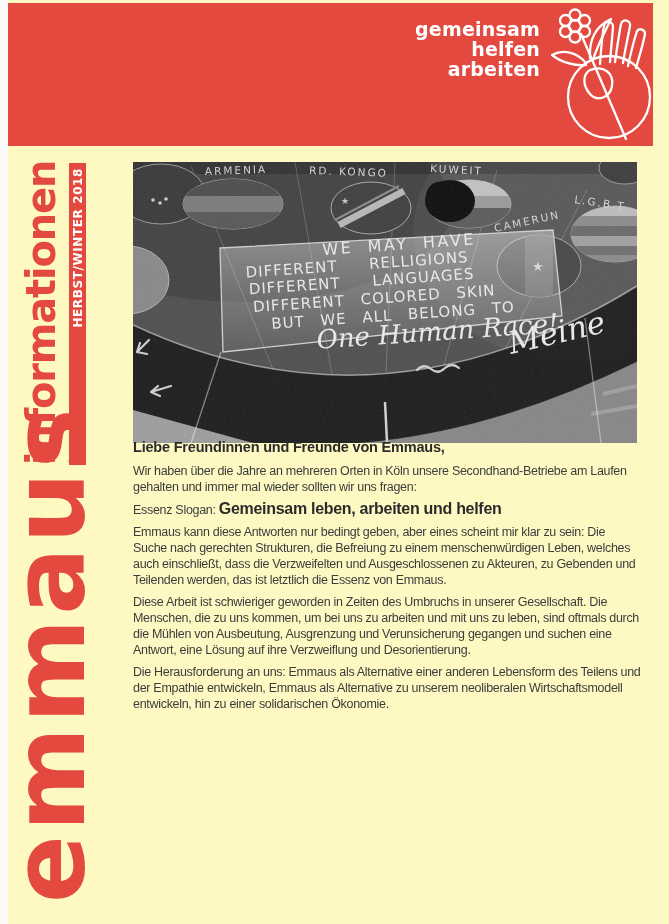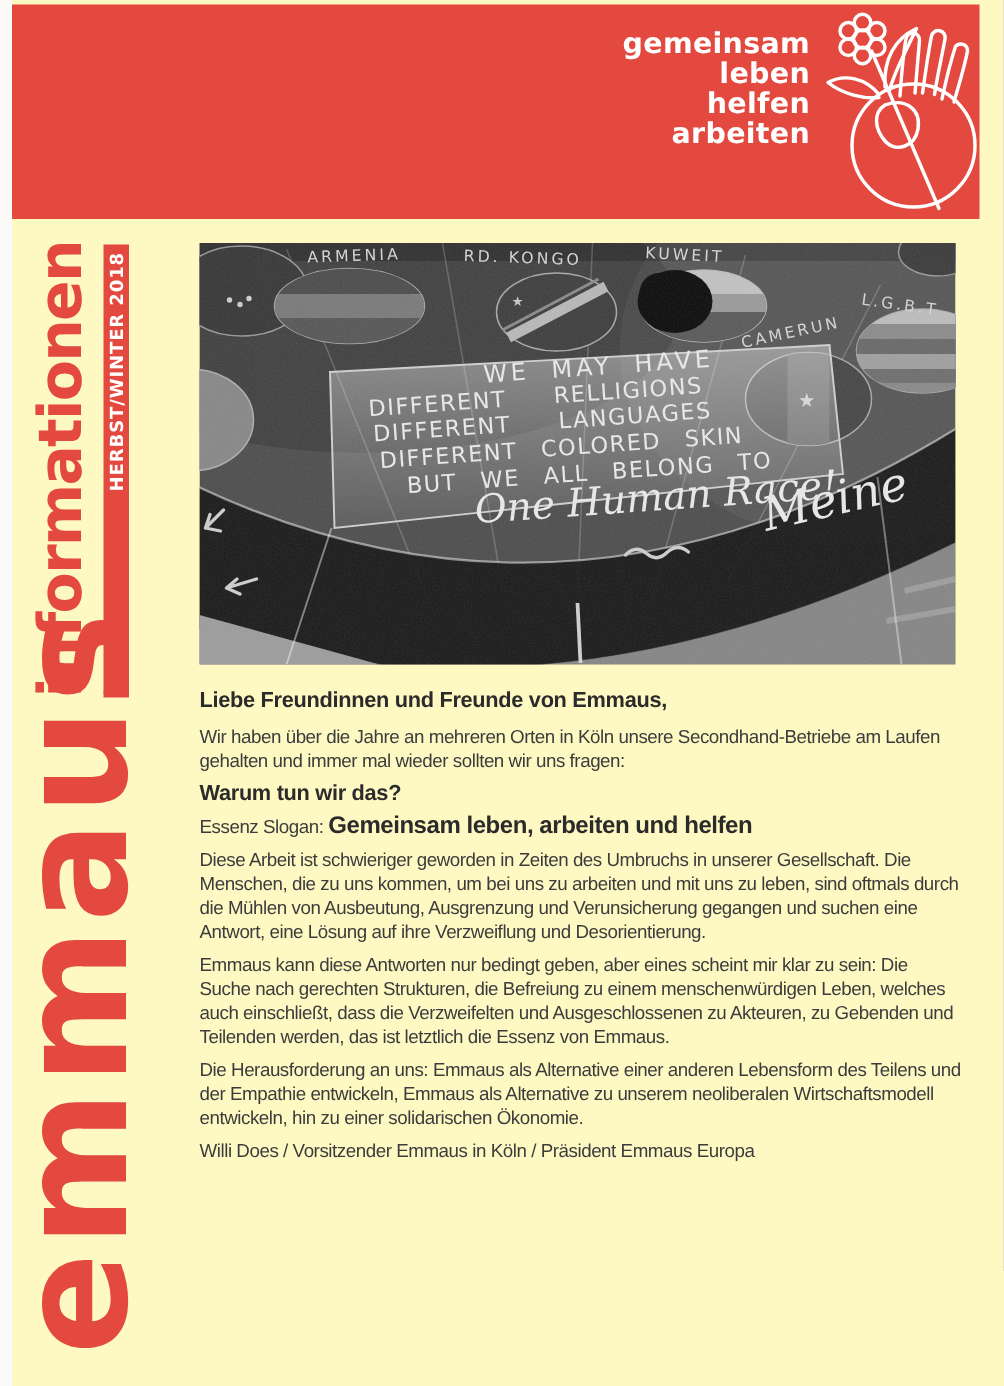--- a/index.html
+++ b/index.html
@@ -45,40 +45,39 @@
   
   .photo { position:absolute; left:133px; top:162px; width:504px; height:281px; }
   .photo svg { display:block; width:100%; height:100%; }
   .flag-label { fill:#d6d6d6; font-family:"DejaVu Sans", sans-serif; font-size:10.5px; letter-spacing:2px; }
   .chalk { fill:#eaeaea; font-family:"DejaVu Sans", sans-serif; }
   .chalk-caps { font-size:15px; letter-spacing:1px; word-spacing:10px; }
   .chalk-wide { word-spacing:26px; }
   .chalk-script { font-family:"DejaVu Serif", serif; font-style:italic; }
 
   
-  .article { position:absolute; left:133px; top:459px; width:508px; color:#3c3c3c; }
+  .article { position:absolute; left:133px; top:439px; width:508px; color:#3c3c3c; }
   .article h1, .article h2 { font-size:14.5px; color:#2b2b2b; letter-spacing:-0.2px; }
   .article h1 { margin-bottom:8px; }
   .article h2 { margin:3px 0 6px 0; }
   .article p { font-size:12.5px; line-height:16px; letter-spacing:-0.3px; margin-bottom:6px; }
   .p3-line1 { display:block; letter-spacing:-0.8px; }
   .slogan-line { display:block; }
   .slogan { font-size:16px; color:#2b2b2b; letter-spacing:-0.3px; }
   .signature { margin-top:3px; }
 </style>
 </head>
 <body>
 
 <div class="page">
   <div class="edge-strip"></div>
 
   <header class="red-band">
     <div class="tagline">
       <div>gemeinsam</div>
-      <div>leben</div>
       <div>helfen</div>
       <div>arbeiten</div>
     </div>
     <svg class="hand-logo" viewBox="0 0 106 136" fill="none" stroke="#ffffff" stroke-width="2.3" stroke-linecap="round" stroke-linejoin="round">
 
       <circle cx="29" cy="9" r="5.5"></circle>
       <circle cx="19.5" cy="14.5" r="5.5"></circle>
       <circle cx="19.5" cy="25.5" r="5.5"></circle>
       <circle cx="29" cy="31" r="5.5"></circle>
       <circle cx="38.5" cy="25.5" r="5.5"></circle>
@@ -236,22 +235,20 @@
 
       <text class="chalk chalk-script" x="378" y="192" font-size="31" fill="#dedede" transform="rotate(-13 378 192)">Meine</text>
 
       <rect x="0" y="0" width="504" height="281" filter="url(#grain)" opacity="0.12"></rect>
     </svg>
   </figure>
 
   <main class="article">
     <h1>Liebe Freundinnen und Freunde von Emmaus,</h1>
     <p>Wir haben über die Jahre an mehreren Orten in Köln unsere Secondhand-Betriebe am Laufen gehalten und immer mal wieder sollten wir uns fragen:</p>
-    <h2>Warum tun wir das?</h2>
     <p>
       <span class="slogan-line"><span>Essenz Slogan: </span><strong class="slogan">Gemeinsam leben, arbeiten und helfen</strong></span>
     </p>
+    <p>Emmaus kann diese Antworten nur bedingt geben, aber eines scheint mir klar zu sein: Die Suche nach gerechten Strukturen, die Befreiung zu einem menschenwürdigen Leben, welches auch einschließt, dass die Verzweifelten und Ausgeschlossenen zu Akteuren, zu Gebenden und Teilenden werden, das ist letztlich die Essenz von Emmaus.</p>
     <p>Diese Arbeit ist schwieriger geworden in Zeiten des Umbruchs in unserer Gesellschaft. Die Menschen, die zu uns kommen, um bei uns zu arbeiten und mit uns zu leben, sind oftmals durch die Mühlen von Ausbeutung, Ausgrenzung und Verunsicherung gegangen und suchen eine Antwort, eine Lösung auf ihre Verzweiflung und Desorientierung.</p>
-    <p>Emmaus kann diese Antworten nur bedingt geben, aber eines scheint mir klar zu sein: Die Suche nach gerechten Strukturen, die Befreiung zu einem menschenwürdigen Leben, welches auch einschließt, dass die Verzweifelten und Ausgeschlossenen zu Akteuren, zu Gebenden und Teilenden werden, das ist letztlich die Essenz von Emmaus.</p>
     <p>Die Herausforderung an uns: Emmaus als Alternative einer anderen Lebensform des Teilens und der Empathie entwickeln, Emmaus als Alternative zu unserem neoliberalen Wirtschaftsmodell entwickeln, hin zu einer solidarischen Ökonomie.</p>
-    <p class="signature">Willi Does / Vorsitzender Emmaus in Köln / Präsident Emmaus Europa</p>
   </main>
 </div>
 
 </body></html>

